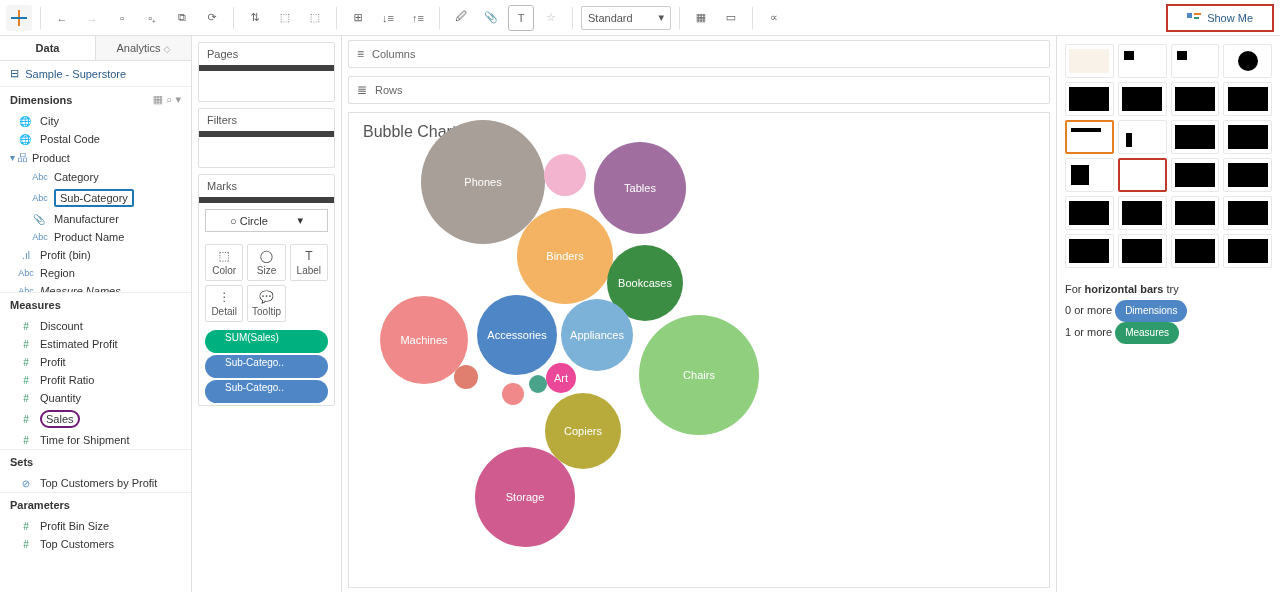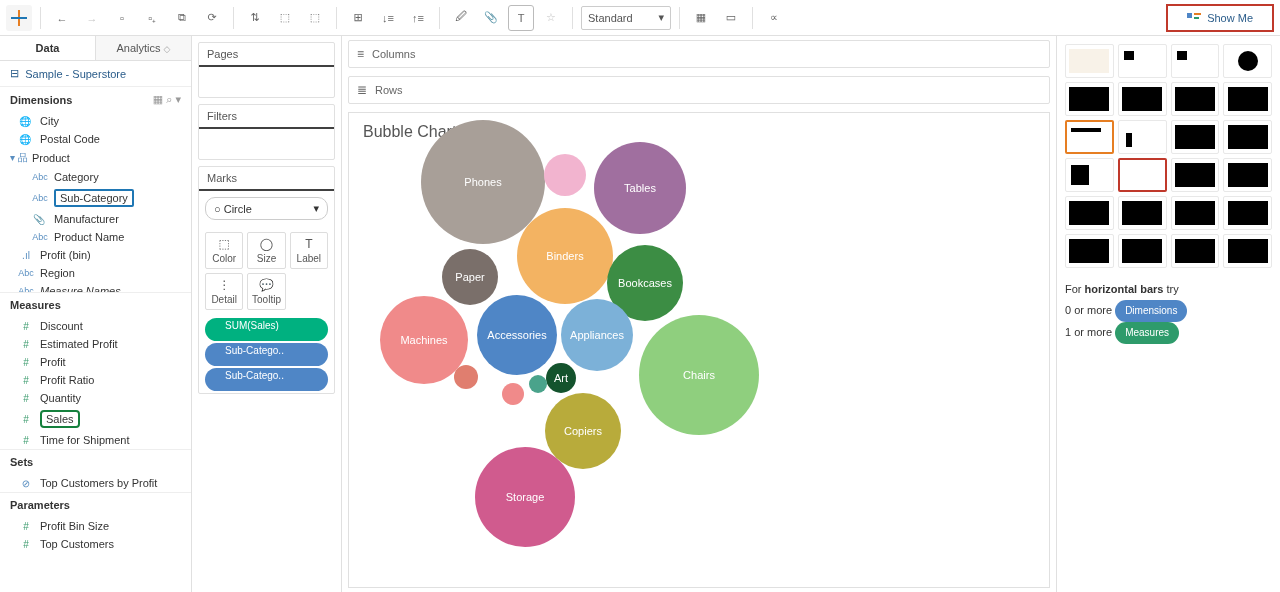--- a/index.html
+++ b/index.html
@@ -19,29 +19,29 @@
   .tab.inactive { background:#f7f7f7; color:#555; border-left:1px solid #e0e0e0;}
   .ds { padding: 6px 10px; display:flex; align-items:center; gap:6px; color:#2a5c8a;}
   .sect { padding: 6px 10px; font-weight:bold; border-top:1px solid #eee; display:flex; align-items:center; justify-content:space-between;}
   .fieldlist { overflow-y:auto; }
   .field { padding: 3px 10px 3px 18px; display:flex; align-items:center; gap:6px; white-space:nowrap;}
   .field.indent { padding-left: 32px; }
   .ftype { width:16px; text-align:center; color:#5a8fc1; font-size:10px;}
   .ftype.g { color:#3b9b6d;}
   .ftype.abc { color:#5a8fc1; font-size:9px;}
   .hl-blue { border: 2px solid #1f77b4; padding: 1px 4px; border-radius:2px; }
-  .hl-green { border: 2px solid #15803d; padding: 1px 4px; border-radius:4px; }
+  .hl-green { border: 2px solid #701a75; padding: 1px 4px; border-radius:9px; }
   .midcol { width: 150px; border-right: 1px solid #e0e0e0; display:flex; flex-direction:column; gap:6px; padding:6px 0;}
   .card { margin: 0 6px; border: 1px solid #e0e0e0; border-radius:2px; }
-  .card-h { padding:5px 8px; color:#555; border-bottom:2px solid #404040;}
+  .card-h { padding:5px 8px; color:#555; border-bottom:6px solid #404040;}
   .card-body { padding:6px; min-height: 30px;}
   .marks-grid { display:grid; grid-template-columns: repeat(3, 1fr); gap:4px; padding:6px;}
   .mark-btn { border:1px solid #ddd; border-radius:2px; text-align:center; padding:4px 0; font-size:10px; color:#555;}
   .mark-btn .ico { display:block; font-size:12px; margin-bottom:2px;}
-  .mark-type { border:1px solid #ccc; display:flex; align-items:center; justify-content:space-between; padding:4px 8px; margin:6px; border-radius:10px;}
+  .mark-type { border:1px solid #ccc; display:flex; align-items:center; justify-content:space-between; padding:4px 24px; margin:6px; border-radius:0;}
   .pill { border-radius:12px; padding:2px 8px 10px 20px; margin:2px 6px; color:#fff; font-size:10px; position:relative; white-space:nowrap; overflow:hidden; text-overflow: ellipsis;}
   .pill.green { background:#00b180;}
   .pill.blue { background:#4f86c6;}
   .pill::before { content:''; position:absolute; left:6px; top:50%; transform:translateY(-50%); width:10px; height:10px; }
   .rowshelf, .colshelf { height:28px; border:1px solid #e0e0e0; margin:4px 6px; display:flex; align-items:center; gap:8px; padding:0 8px; color:#666; border-radius:2px;}
   .rowshelf .ico, .colshelf .ico { font-size:12px; }
   .canvas { flex:1; border:1px solid #e0e0e0; margin:4px 6px; position:relative; overflow:hidden;}
   .ctitle { position:absolute; top:10px; left:14px; font-size:16px; color:#555;}
   .bubble { position:absolute; border-radius:50%; display:flex; align-items:center; justify-content:center; color:#fff; font-size:11px;}
   .rightcol { width: 224px; border-left:1px solid #e0e0e0; padding:8px; display:flex; flex-direction:column;}
@@ -253,28 +253,27 @@
       <div class="rowshelf">
         <span class="ico">≣</span>
         <span>Rows</span>
       </div>
       <div class="canvas" id="canvas">
         <div class="ctitle">Bubble Chart</div>
       <div class="bubble" style="background: rgb(168, 159, 152); width: 124px; height: 124px; left: 72px; top: 7px;">Phones</div>
           <div class="bubble" style="background: rgb(242, 180, 207); width: 42px; height: 42px; left: 195px; top: 41px;"></div>
           <div class="bubble" style="background: rgb(160, 111, 159); width: 92px; height: 92px; left: 245px; top: 29px;">Tables</div>
           <div class="bubble" style="background: rgb(243, 179, 98); width: 96px; height: 96px; left: 168px; top: 95px;">Binders</div>
-          <div class="bubble" style="background: rgb(122, 111, 106); width: 56px; height: 56px; left: 93px; top: 136px;">Paper</div>
           <div class="bubble" style="background: rgb(60, 141, 68); width: 76px; height: 76px; left: 258px; top: 132px;">Bookcases</div>
           <div class="bubble" style="background: rgb(240, 138, 138); width: 88px; height: 88px; left: 31px; top: 183px;">Machines</div>
           <div class="bubble" style="background: rgb(79, 134, 198); width: 80px; height: 80px; left: 128px; top: 182px;">Accessories</div>
           <div class="bubble" style="background: rgb(124, 177, 216); width: 72px; height: 72px; left: 212px; top: 186px;">Appliances</div>
           <div class="bubble" style="background: rgb(143, 207, 126); width: 120px; height: 120px; left: 290px; top: 202px;">Chairs</div>
           <div class="bubble" style="background: rgb(224, 126, 111); width: 24px; height: 24px; left: 105px; top: 252px;"></div>
-          <div class="bubble" style="background: #14532d; width: 30px; height: 30px; left: 197px; top: 250px;">Art</div>
+          <div class="bubble" style="background: #ec4899; width: 30px; height: 30px; left: 197px; top: 250px;">Art</div>
           <div class="bubble" style="background: rgb(74, 163, 139); width: 18px; height: 18px; left: 180px; top: 262px;"></div>
           <div class="bubble" style="background: rgb(240, 138, 138); width: 22px; height: 22px; left: 153px; top: 270px;"></div>
           <div class="bubble" style="background: rgb(184, 171, 59); width: 76px; height: 76px; left: 196px; top: 280px;">Copiers</div>
           <div class="bubble" style="background: rgb(208, 91, 142); width: 100px; height: 100px; left: 126px; top: 334px;">Storage</div>
         </div>
     </div>
 
     <div class="rightcol">
       <div class="viz-grid" id="viz-grid">
           <div class="viz-thumb">

